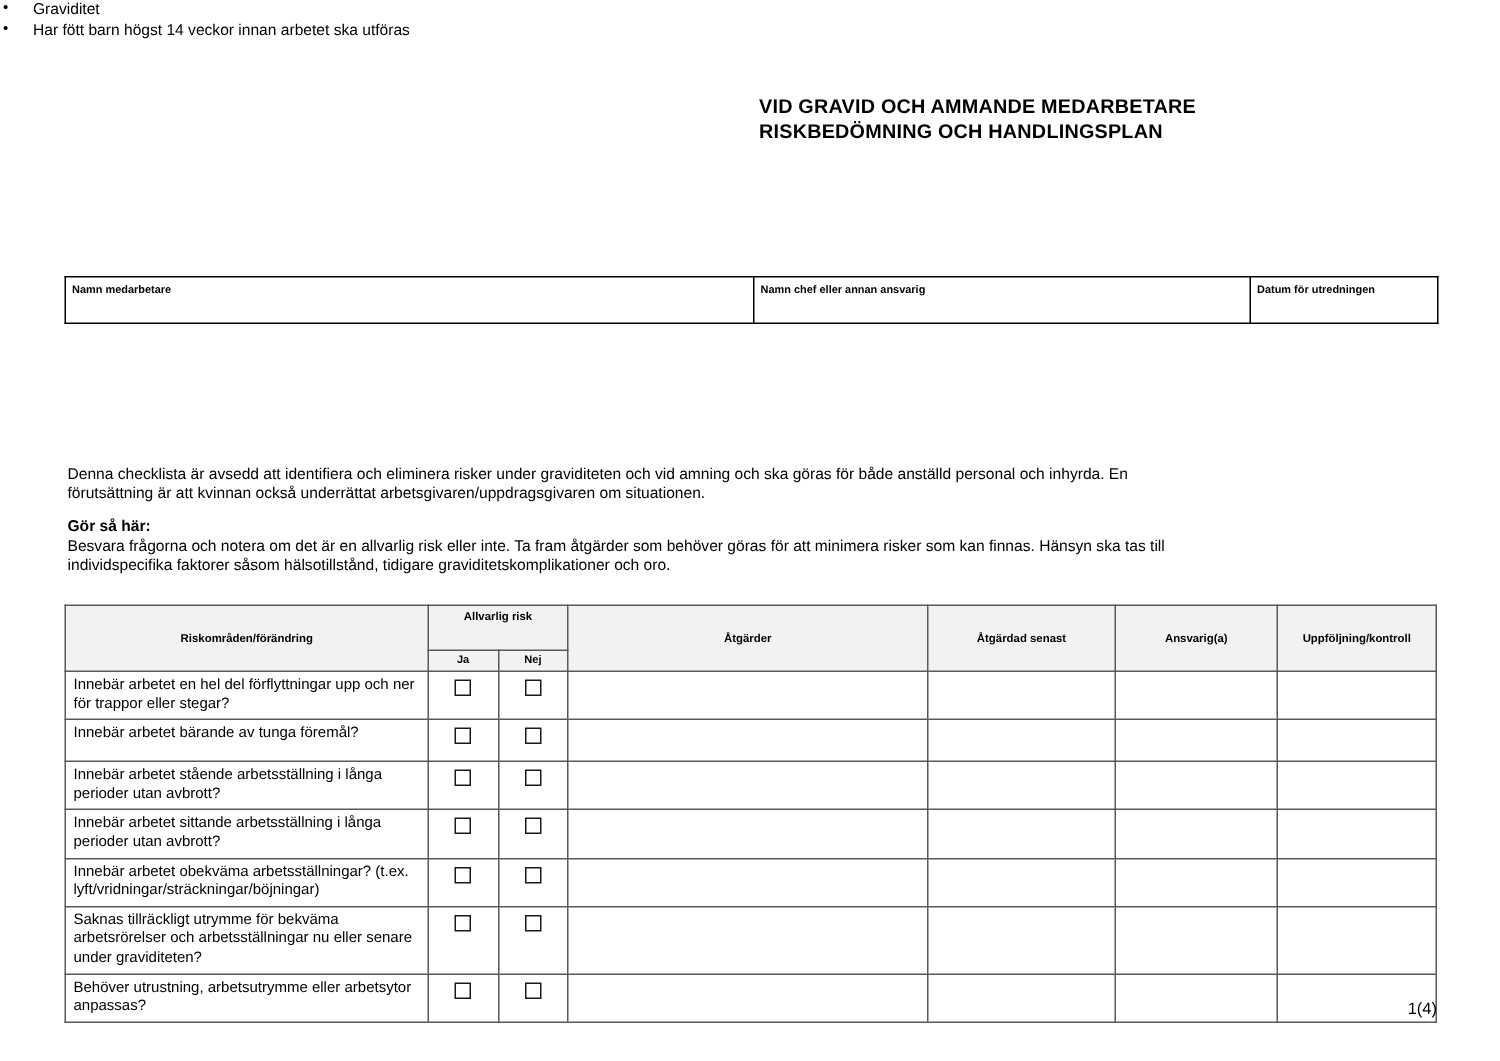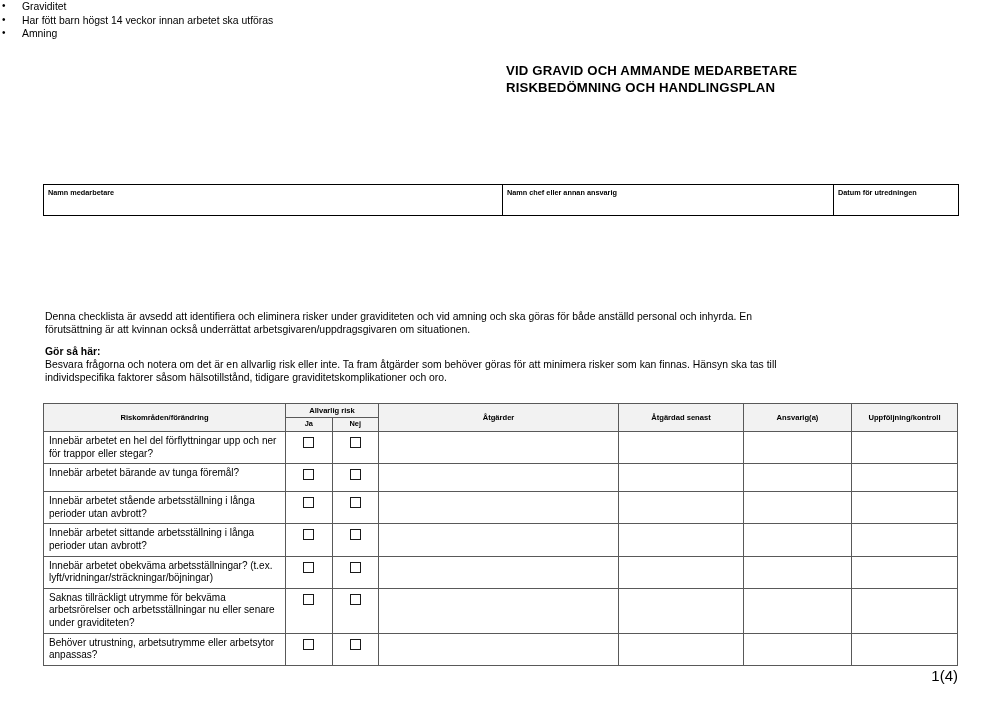--- a/index.html
+++ b/index.html
@@ -117,21 +117,21 @@
     background: #f2f2f2;
     font-size: 7.6px;
     font-weight: bold;
     text-align: center;
     vertical-align: middle;
     line-height: 10px;
     padding: 2px 2px;
   }
   .checklist thead th.risk-group {
     border-bottom: 1px solid #595959;
-    padding-bottom: 1px;
+    padding-bottom: 17px;
   }
   .checklist thead th.sub {
     font-size: 7.4px;
     padding: 1px 0 2px 0;
   }
   .col-risk   { width: 242px; }
   .col-ja     { width: 43px; }
   .col-nej    { width: 44px; }
   .col-atg    { width: 240px; }
   .col-senast { width: 125px; }
@@ -163,21 +163,21 @@
   }
   .checklist tbody tr.tall td { height: 40px; }
 
   
   .footer {
     position: absolute;
     left: 880px;
     top: 667px;
     width: 78px;
     text-align: right;
-    font-size: 15px;
+    font-size: 11px;
   }
 </style>
 </head>
 <body>
 
 <div class="page">
 
   <div class="title-block">
     <div class="title-line">VID GRAVID OCH AMMANDE MEDARBETARE</div>
     <div class="title-line">RISKBEDÖMNING OCH HANDLINGSPLAN</div>
@@ -190,21 +190,20 @@
         <td class="ident-c2">Namn chef eller annan ansvarig</td>
         <td class="ident-c3">Datum för utredningen</td>
       </tr>
     </tbody>
   </table>
 
 
   <ul id="bullets">
     <li>Graviditet</li>
     <li>Har fött barn högst 14 veckor innan arbetet ska utföras</li>
-    <li>Amning</li>
   </ul>
 
   <div class="body-text" id="purpose-para">Denna checklista är avsedd att identifiera och eliminera risker under graviditeten och vid amning och ska göras för både anställd personal och inhyrda. En förutsättning är att kvinnan också underrättat arbetsgivaren/uppdragsgivaren om situationen.</div>
 
   <div class="body-text" id="howto-heading">Gör så här:</div>
   <div class="body-text" id="howto-para">Besvara frågorna och notera om det är en allvarlig risk eller inte. Ta fram åtgärder som behöver göras för att minimera risker som kan finnas. Hänsyn ska tas till individspecifika faktorer såsom hälsotillstånd, tidigare graviditetskomplikationer och oro.</div>
 
   <table class="checklist">
     <thead>
       <tr>

